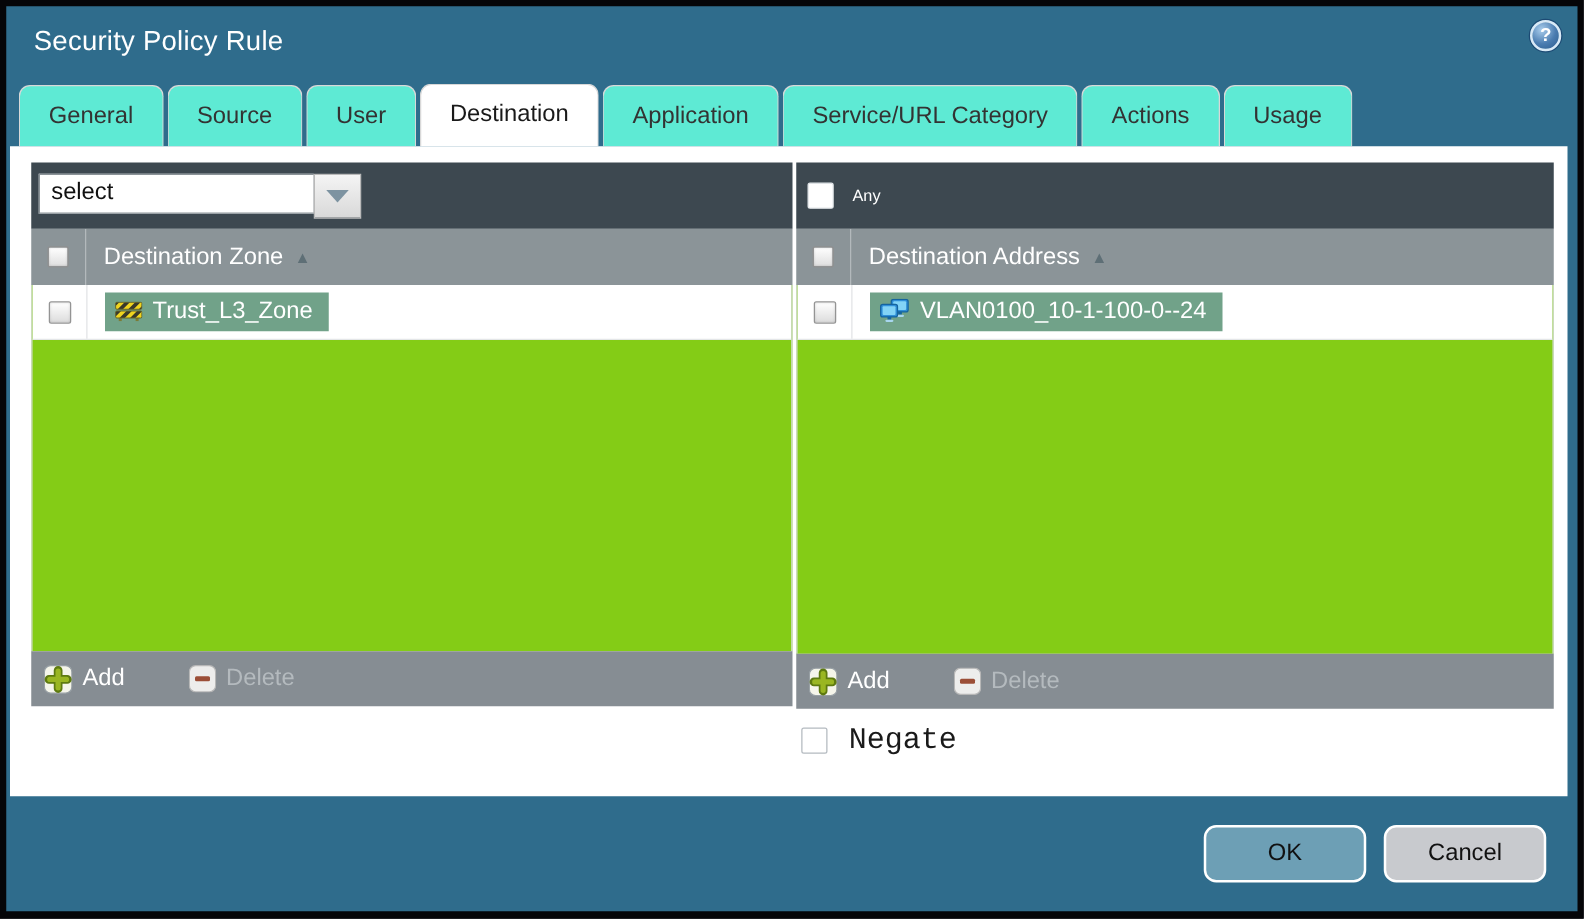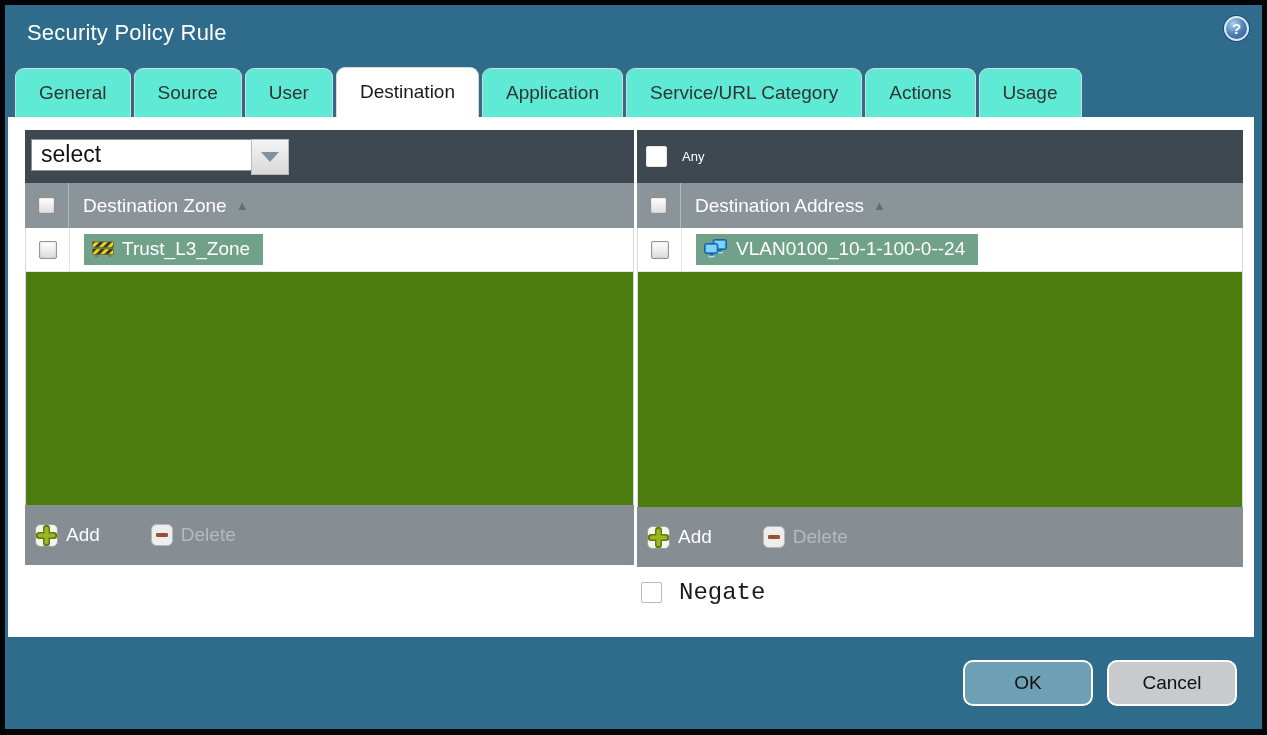--- a/index.html
+++ b/index.html
@@ -29,46 +29,46 @@
   .content { position:absolute; top:112px; left:3px; right:8px; bottom:92px; background:#ffffff; }
 
   .panel { position:absolute; display:flex; flex-direction:column; }
   .panel-zone { left:17px; top:13px; width:609px; height:435px; }
   .panel-address { left:629px; top:13px; width:606px; height:437px; }
 
   .bar-dark { height:53px; background:#3d4850; flex:0 0 auto; position:relative; display:flex; align-items:center; }
 
   .combo { position:absolute; left:6px; top:9px; display:flex; height:36px; }
   .combo input { width:220px; height:32px; border:1px solid #8b9398; border-right:none; font-family:"Liberation Sans",sans-serif;
-    font-size:23px; color:#111; padding:0 0 2px 9px; outline:none; }
+    font-size:19px; color:#111; padding:0 0 2px 9px; outline:none; }
   .combo .drop-btn { width:38px; height:36px; background:linear-gradient(#f4f4f4,#d9d9d9);
     border:1px solid #b9b9b9; display:flex; align-items:center; justify-content:center; cursor:pointer; }
   .drop-arrow { width:0; height:0; border-left:9px solid transparent; border-right:9px solid transparent; border-top:10px solid #7d93a1; }
 
   .any-wrap { display:flex; align-items:center; gap:15px; padding-left:9px; }
   .cb-any { width:21px; height:21px; background:#ffffff; border:1px solid #e3e7ea; border-radius:2px; cursor:pointer; }
   .any-label { color:#ffffff; font-size:13px;text-align:right; }
 
   .header-row { height:45px; background:#8b9498; flex:0 0 auto; display:flex; align-items:center; color:#ffffff; font-size:19px; }
   .cb-cell-h { width:44px; align-self:stretch; display:flex; align-items:center; justify-content:center;
     border-right:1px solid rgba(255,255,255,0.35); }
   .cb-header { width:17px; height:17px; background:linear-gradient(#ffffff,#dedede); border:1px solid #8f8f8f;
     border-radius:2px; box-shadow:inset 0 0 2px rgba(0,0,0,.2); cursor:pointer; }
   .header-label { margin-left:14px; }
   .sort-icon { margin-left:9px; font-size:13px; color:#5e6f76; }
 
-  .rows { flex:1 1 auto; background:#4d7c0f; border-left:1px solid #d8dbde; border-right:1px solid #d8dbde; overflow:hidden; }
+  .rows { flex:1 1 auto; background:#84cc16; border-left:1px solid #d8dbde; border-right:1px solid #d8dbde; overflow:hidden; }
   .row { height:44px; display:flex; align-items:center; border-bottom:1px solid #e4e6e8; background:#ffffff; }
   .cb-cell-r { width:44px; align-self:stretch; display:flex; align-items:center; justify-content:center; border-right:1px solid #e2e4e6; }
   .cb-row { width:18px; height:18px; background:linear-gradient(#ffffff,#dcdcdc); border:1px solid #949494;
     border-radius:2px; box-shadow:inset 0 0 2px rgba(0,0,0,.18); cursor:pointer; }
   .chip { display:inline-flex; align-items:center; gap:8px; margin-left:14px; background:#71a289; color:#ffffff;
     font-size:19px; padding:4px 13px 5px 8px; cursor:pointer; }
 
-  .bar-bottom { height:60px; background:#868d93; flex:0 0 auto; display:flex; align-items:center; padding-left:10px; gap:27px; }
+  .bar-bottom { height:44px; background:#868d93; flex:0 0 auto; display:flex; align-items:center; padding-left:10px; gap:27px; }
   .action { display:flex; align-items:center; gap:8px; font-size:19px; color:#ffffff; cursor:pointer; }
   .action .icon-box { display:flex; }
   .action.disabled { cursor:default;margin-left:24px; }
   .action.disabled .action-label { color:#b4babe; }
 
   .negate-wrap { position:absolute; left:633px; top:462px; display:flex; align-items:center; gap:17px; }
   .cb-negate { width:21px; height:21px; background:#ffffff; border:1px solid #b4bac0; border-radius:2px; cursor:pointer; }
   .negate-label { font-size:24px; color:#1a1a1a;font-family:Liberation Mono, monospace; }
 
   

